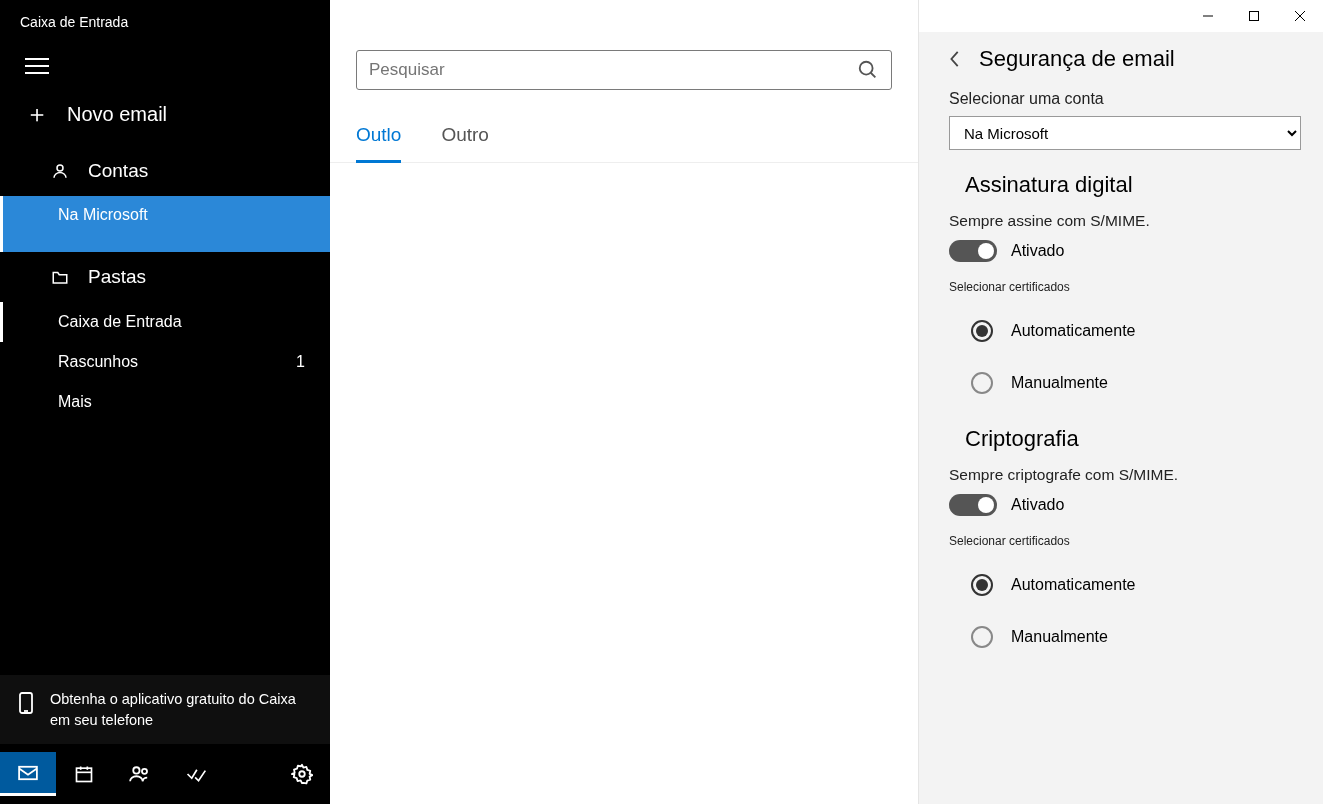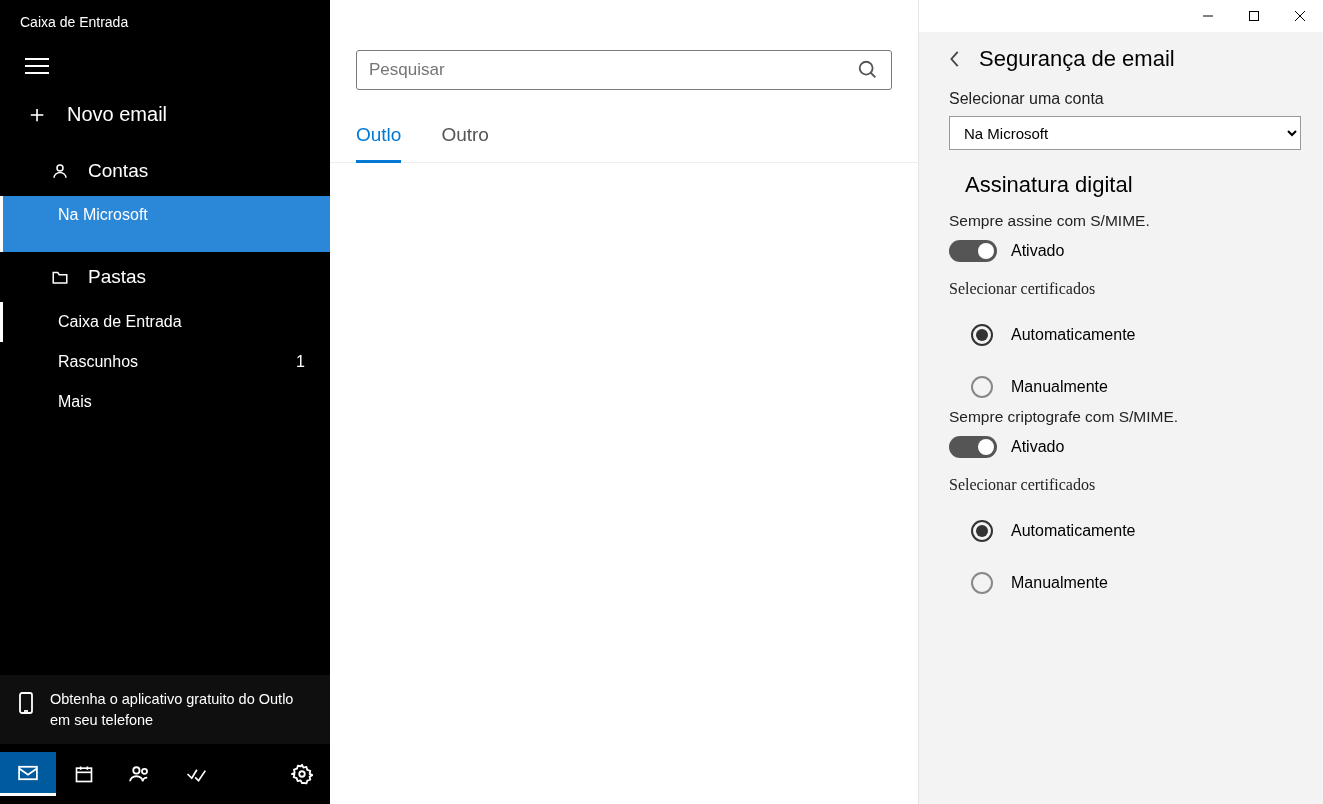--- a/index.html
+++ b/index.html
@@ -44,21 +44,21 @@
     .panel-header { display: flex; align-items: center; padding: 8px 0 18px; }
     .panel-header .back { margin-right: 18px; cursor: pointer; font-size: 18px; color: #444; }
     .panel-header h1 { font-size: 22px; font-weight: 400; }
     .label { font-size: 16px; color: #222; margin-bottom: 8px; }
     .select { width: 100%; height: 34px; padding: 0 10px; font-size: 15px; border: 1px solid #999; background: #fff; }
     .section-title { font-size: 22px; font-weight: 400; margin: 22px 16px 14px; }
     .desc { font-size: 15.5px; color: #222; margin-bottom: 10px; }
     .toggle-row { display: flex; align-items: center; gap: 14px; margin-bottom: 18px; }
     .toggle { width: 48px; height: 22px; background: #555; border-radius: 11px; position: relative; cursor: pointer; }
     .toggle .knob { position: absolute; right: 3px; top: 3px; width: 16px; height: 16px; background: #fff; border-radius: 50%; }
-    .sub-label { font-size: 16px; color: #222; margin: 6px 0 16px; font-family: Liberation Serif, serif; }
+    .sub-label { font-size: 12px; color: #222; margin: 6px 0 16px; }
     .radio-row { display: flex; align-items: center; gap: 18px; padding: 10px 0 10px 22px; cursor: pointer; }
     .radio { width: 22px; height: 22px; border: 2px solid #333; border-radius: 50%; display: flex; align-items: center; justify-content: center; }
     .radio.unchecked { border-color: #888; }
     .radio .dot { width: 12px; height: 12px; background: #333; border-radius: 50%; }
     .radio-label { font-size: 16px; }
     .gap { height: 10px; }
     
     svg { display: block; }
   </style>
 </head>
@@ -115,21 +115,21 @@
   <div class="sidebar-spacer"></div>
 
   <div class="promo">
     <span class="phone-icon">
       <svg width="16" height="24" viewBox="0 0 16 24" fill="none" stroke="#fff" stroke-width="1.8">
           <rect x="2" y="2" width="12" height="20" rx="2"></rect>
           <line x1="6" y1="20" x2="10" y2="20"></line>
         </svg>
     </span>
     <span>
-      <span>Obtenha o aplicativo gratuito do Outlo</span><br>
+      <span>Obtenha o aplicativo gratuito do Caixa</span><br>
       <span>em seu telefone</span>
     </span>
   </div>
 
   <div class="bottom-nav">
     <div class="nav-item active">
       <svg width="22" height="16" viewBox="0 0 24 18" fill="none" stroke="#fff" stroke-width="2">
           <rect x="2" y="2" width="20" height="14"></rect>
           <path d="M2 4l10 7 10-7"></path>
         </svg>
@@ -234,20 +234,21 @@
         </div>
       <span class="radio-label">Automaticamente</span>
     </div>
     <div class="gap"></div>
     <div class="radio-row">
       <div class="radio unchecked"></div>
       <span class="radio-label">Manualmente</span>
     </div>
 
     
+    <h2 class="section-title">Criptografia</h2>
     <div class="desc">Sempre criptografe com S/MIME.</div>
     <div class="toggle-row">
       <div class="toggle">
           <div class="knob"></div>
         </div>
       <span>Ativado</span>
     </div>
     <div class="sub-label">Selecionar certificados</div>
     <div class="radio-row">
       <div class="radio">

